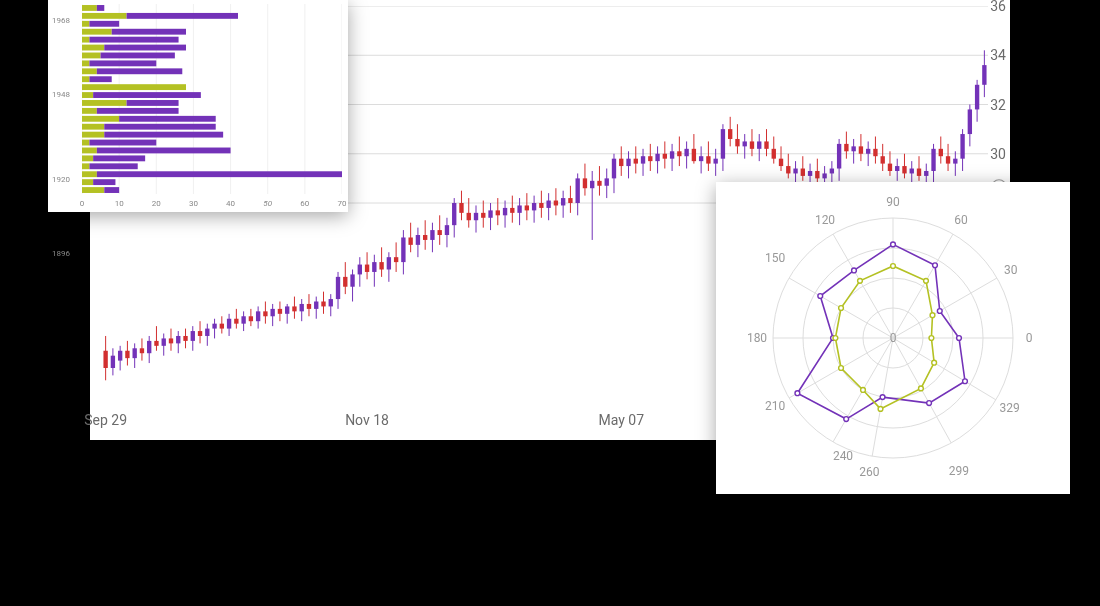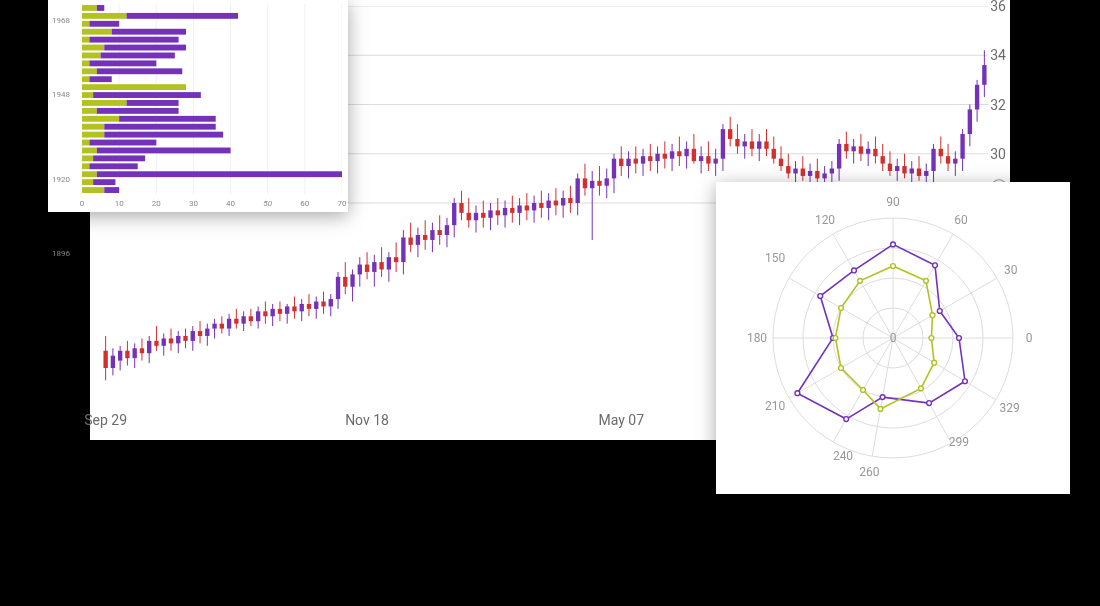--- a/index.html
+++ b/index.html
@@ -425,17 +425,17 @@
       <span class="alabel" style="left: 313px; top: 156px;">0</span>
       <span class="alabel" style="left: 294.779px; top: 88px;">30</span>
       <span class="alabel" style="left: 245px; top: 38.2205px;">60</span>
       <span class="alabel" style="left: 177px; top: 20px;">90</span>
       <span class="alabel" style="left: 109px; top: 38.2205px;">120</span>
       <span class="alabel" style="left: 59.2205px; top: 76px;">150</span>
       <span class="alabel" style="left: 41px; top: 156px;">180</span>
       <span class="alabel" style="left: 59.2205px; top: 224px;">210</span>
       <span class="alabel" style="left: 127px; top: 273.779px;">240</span>
       <span class="alabel" style="left: 153.384px; top: 289.934px;">260</span>
-      <span class="alabel" style="left: 242.934px; top: 260px;">299</span>
+      <span class="alabel" style="left: 242.934px; top: 289px;">299</span>
       <span class="alabel" style="left: 293.575px; top: 226.045px;">329</span>
       <span class="alabel" style="left: 177px; top: 156px;">0</span>
     </div>
 </div>
 
 </body></html>

